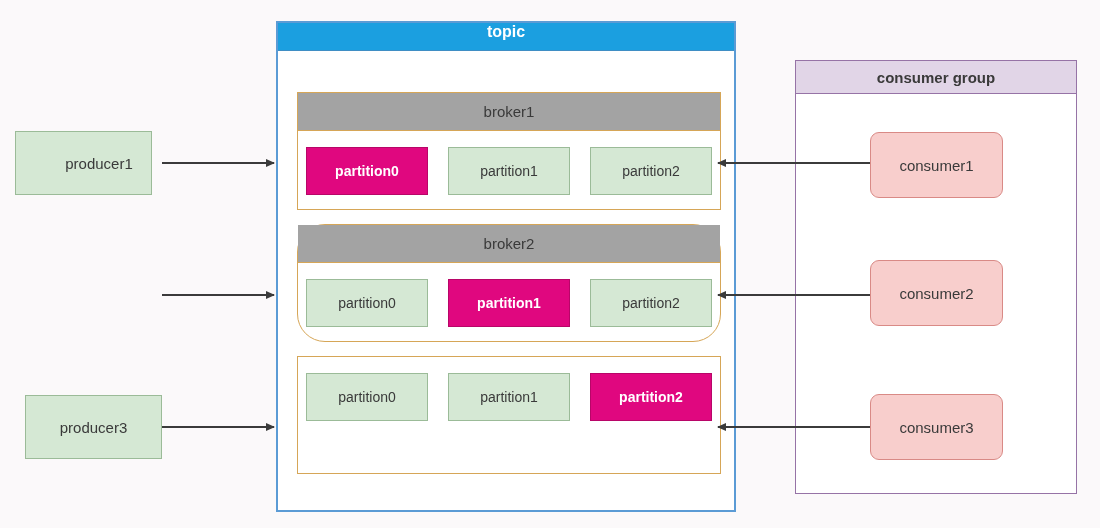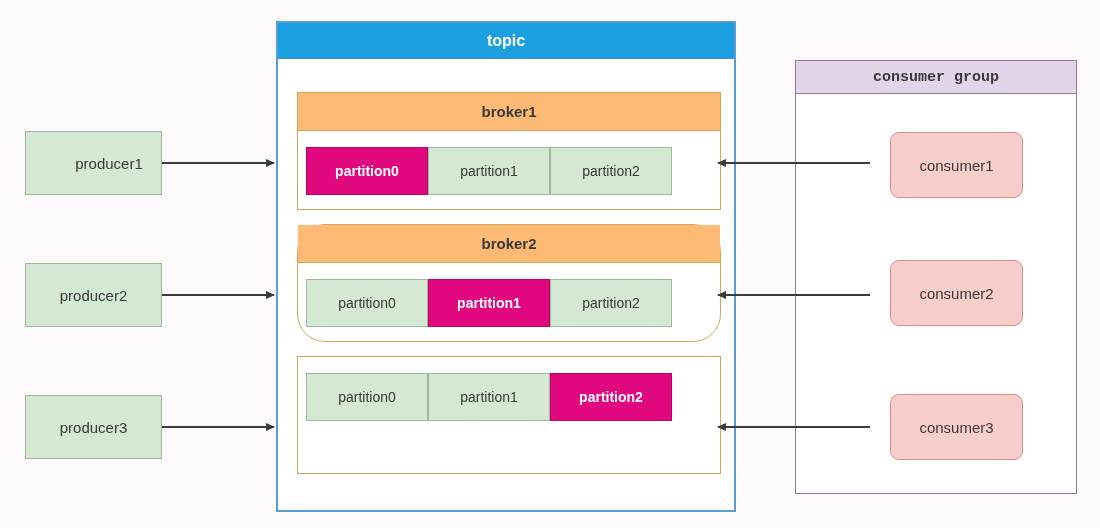--- a/index.html
+++ b/index.html
@@ -28,41 +28,41 @@
     height: 64px;
     background: #d5e8d4;
     border: 1px solid #9bbb98;
     display: flex;
     align-items: center;
     justify-content: center;
     font-size: 15px;
     color: #3a3a3a;
     box-sizing: border-box;
   }
-  #producer-1 { left: 25px;  top: 131px; padding-left: 31px; }
+  #producer-1 { left: 15px;  top: 131px; padding-left: 31px; }
   #producer-2 { left: 25px;  top: 263px; }
   #producer-3 { left: 25px;  top: 395px; }
 
   
   #topic-box {
     position: absolute;
     left: 276px;
     top: 21px;
     width: 460px;
     height: 491px;
     background: #ffffff;
     border: 2px solid #5b9bd5;
     box-sizing: border-box;
   }
   #topic-header {
-    height: 36px;
+    height: 28px;
     background: #1b9fe0;
     border-bottom: 1px solid #3f8ec4;
     display: flex;
-    align-items: center;
+    align-items: flex-start;
     justify-content: center;
     color: #ffffff;
     font-size: 16px;
     font-weight: bold;
     box-sizing: border-box;
   }
 
   
   .broker {
     position: absolute;
@@ -72,35 +72,35 @@
     background: #ffffff;
     border: 1px solid #d6a657;
     box-sizing: border-box;
   }
   #broker-1 { top: 69px;  }
   #broker-2 { top: 201px; border-radius: 28px; }
   #broker-3 { top: 333px; }
 
   .broker-header {
     height: 38px;
-    background: #fdba74;
+    background: #a3a3a3;
     border-bottom: 1px solid #d6a657;
     display: flex;
     align-items: center;
     justify-content: center;
     font-size: 15px;
-    font-weight: bold;
+    font-weight: normal;
     color: #3a3a3a;
     box-sizing: border-box;
   }
   .partition-row {
     height: 79px;
     display: flex;
     align-items: center;
-    justify-content: flex-start;
+    justify-content: space-between;
     padding: 0 8px;
     box-sizing: border-box;
   }
   .partition {
     width: 122px;
     height: 48px;
     display: flex;
     align-items: center;
     justify-content: center;
     font-size: 14px;
@@ -131,36 +131,34 @@
     height: 33px;
     background: #e1d5e7;
     border-bottom: 1px solid #9673a6;
     display: flex;
     align-items: center;
     justify-content: center;
     font-size: 15px;
     font-weight: bold;
     color: #3a3a3a;
     box-sizing: border-box;
-    font-family: Liberation Mono, monospace;
   }
   .consumer {
     position: absolute;
     width: 133px;
     height: 66px;
     background: #f8cecc;
     border: 1.5px solid #d98a86;
     border-radius: 9px;
     display: flex;
     align-items: center;
     justify-content: center;
     font-size: 15px;
     color: #3a3a3a;
     box-sizing: border-box;
-    margin-left: 20px;
   }
   #consumer-1 { left: 870px; top: 132px; }
   #consumer-2 { left: 870px; top: 260px; text-align: right; }
   #consumer-3 { left: 870px; top: 394px; align-items: center; }
 
   
   #arrow-layer {
     position: absolute;
     left: 0; top: 0;
     width: 1100px;
@@ -168,23 +166,20 @@
     pointer-events: none;
   }
 </style>
 </head>
 <body>
 
 <div id="canvas">
 
   <div class="producer" id="producer-1">
     <span>producer1</span>
-  </div>
-  <div class="producer" id="producer-2">
-    <span>producer2</span>
   </div>
   <div class="producer" id="producer-3">
     <span>producer3</span>
   </div>
 
   <div id="topic-box">
     <div id="topic-header">
       <span>topic</span>
     </div>
 

